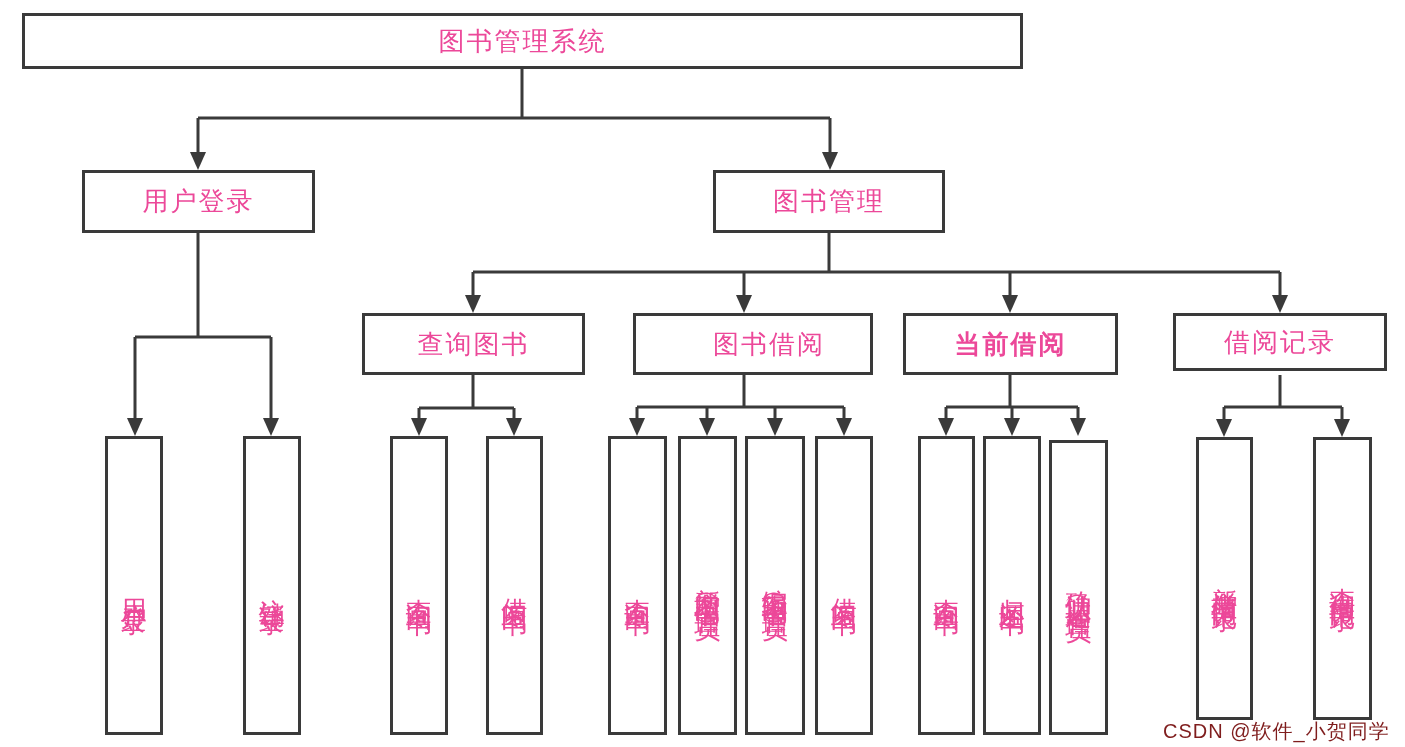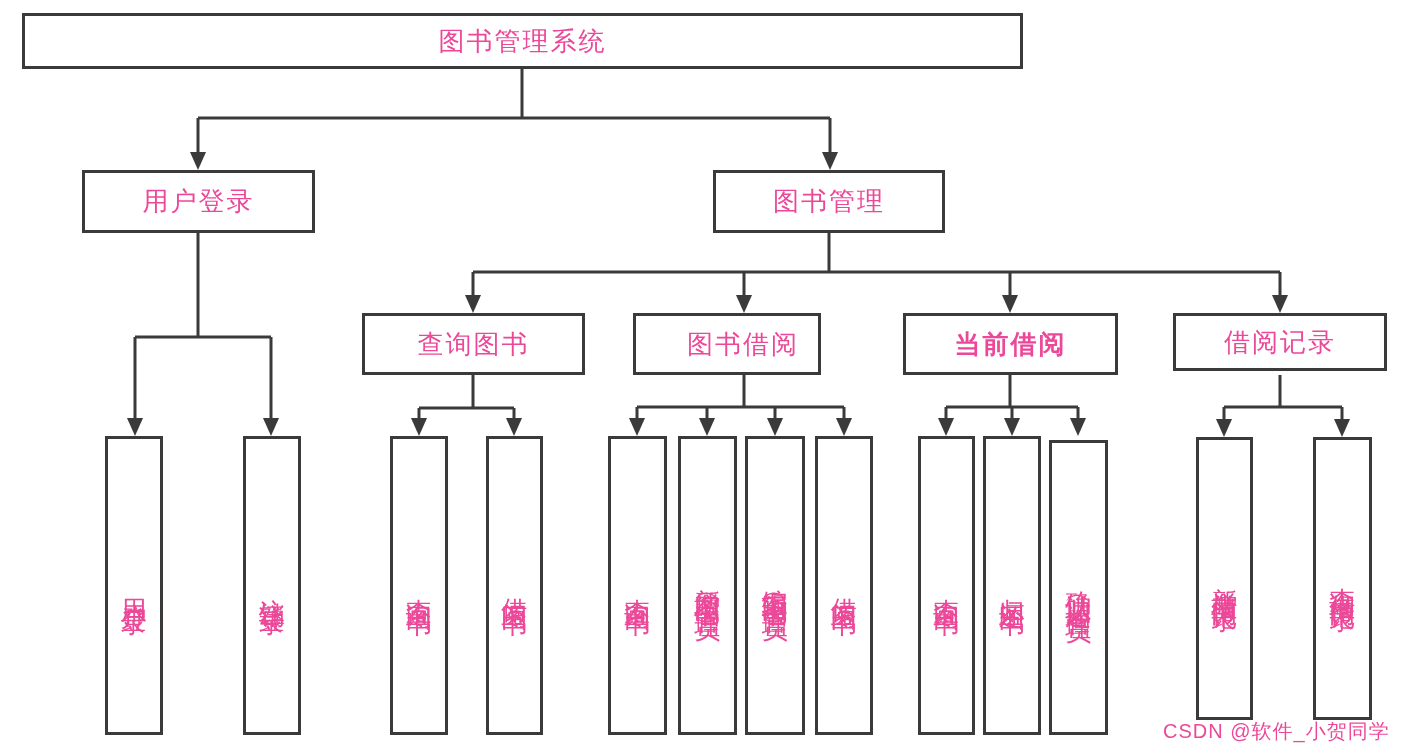--- a/index.html
+++ b/index.html
@@ -27,21 +27,21 @@
     text-orientation:mixed;
     font-size:26px;
     letter-spacing:4px;
     line-height:1.1;
     white-space:nowrap;
   }
   #watermark{
     position:absolute;
     left:1163px;top:718px;
     font-size:20px;
-    color:#ec4899;
+    color:#7f1d1d;
     letter-spacing:1px;
     white-space:nowrap;
     z-index:5;
   }
 </style>
 </head>
 <body>
 
 <div id="canvas">
 
@@ -84,21 +84,21 @@
   <div class="node hnode" style="left:82px;top:170px;width:233px;height:63px;">
     <span>用户登录</span>
   </div>
   <div class="node hnode" style="left:713px;top:170px;width:232px;height:63px;font-family:Liberation Mono, monospace;">
     <span>图书管理</span>
   </div>
 
   <div class="node hnode" style="left:362px;top:313px;width:223px;height:62px;">
     <span>查询图书</span>
   </div>
-  <div class="node hnode" style="left:633px;top:313px;width:188px;height:62px;padding-left:32px;">
+  <div class="node hnode" style="left:633px;top:313px;width:240px;height:62px;padding-left:32px;">
     <span>图书借阅</span>
   </div>
   <div class="node hnode" style="left:903px;top:313px;width:215px;height:62px;font-weight:bold;">
     <span>当前借阅</span>
   </div>
   <div class="node hnode" style="left:1173px;top:313px;width:214px;height:58px;">
     <span>借阅记录</span>
   </div>
 
   <div class="node vnode" style="left:105px;top:436px;width:58px;height:299px;">

